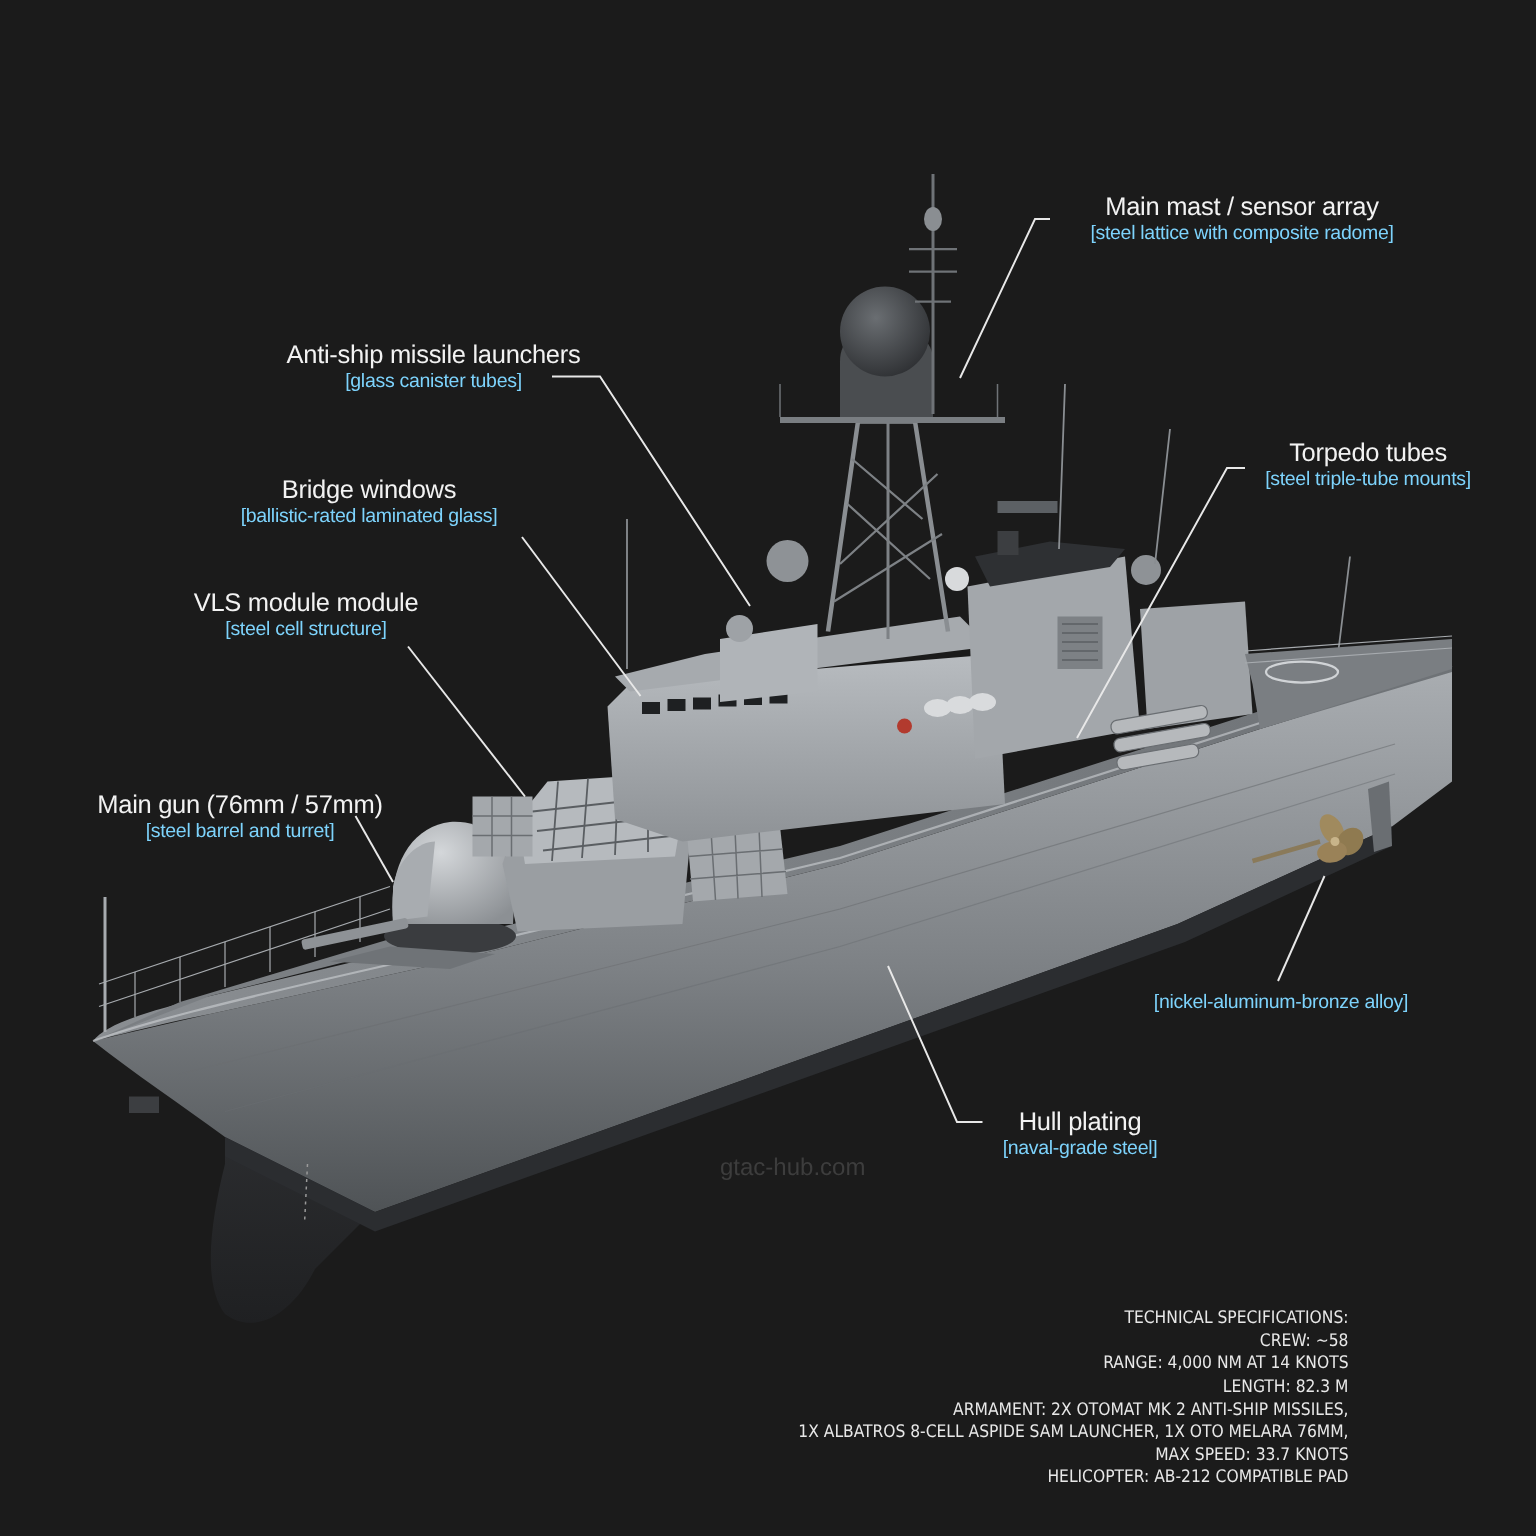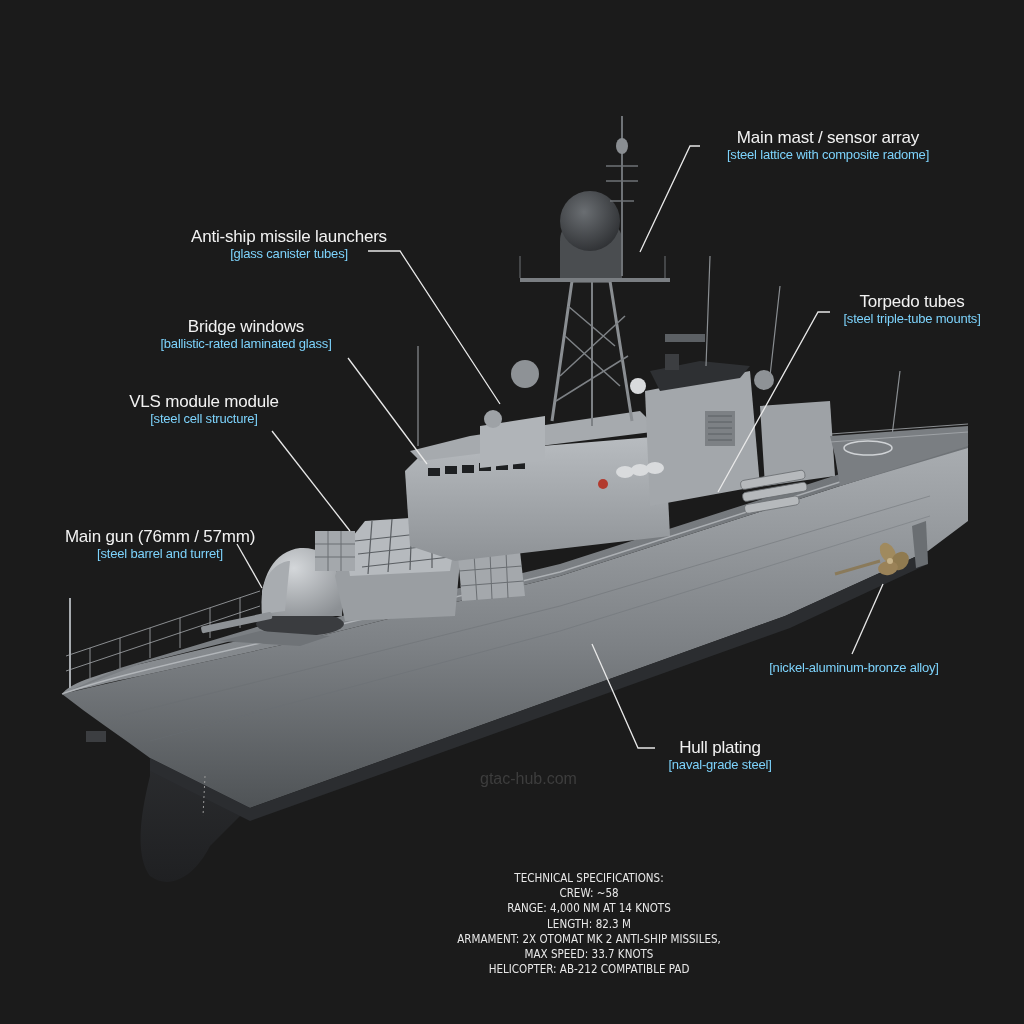--- a/index.html
+++ b/index.html
@@ -24,21 +24,21 @@
     font-size:16px; color:#3d3d3d; white-space:nowrap;margin-top:28px;
   }
   .specs {
     position:absolute; right:33px; top:855px; width:620px;
     text-align:right;
     font-family:"DejaVu Sans Condensed","DejaVu Sans", sans-serif;
     font-size:11.5px; line-height:15.2px;
     color:#e8e8e8; text-transform:uppercase; letter-spacing:0;
     font-stretch:condensed;
   }
-  .specs div { white-space:nowrap;text-align:center; }
+  .specs div { white-space:nowrap; }
 </style>
 </head>
 <body>
 
 <div id="stage">
 
   <svg class="art" width="1024" height="1024" viewBox="0 0 1024 1024">
     <defs>
       <linearGradient id="hullG" x1="0" y1="0" x2="0" y2="1">
         <stop offset="0" stop-color="#a9adb1"></stop>
@@ -248,16 +248,17 @@
   </div>
 
   <div class="watermark">gtac-hub.com</div>
 
   <div class="specs">
     <div>TECHNICAL SPECIFICATIONS:</div>
     <div>CREW: ~58</div>
     <div>RANGE: 4,000 NM AT 14 KNOTS</div>
     <div>LENGTH: 82.3 M</div>
     <div>ARMAMENT: 2x OTOMAT MK 2 ANTI-SHIP MISSILES,</div>
+    <div>1x ALBATROS 8-CELL ASPIDE SAM LAUNCHER, 1x OTO MELARA 76MM,</div>
     <div>MAX SPEED: 33.7 KNOTS</div>
     <div>HELICOPTER: AB-212 COMPATIBLE PAD</div>
   </div>
 </div>
 
 </body></html>

